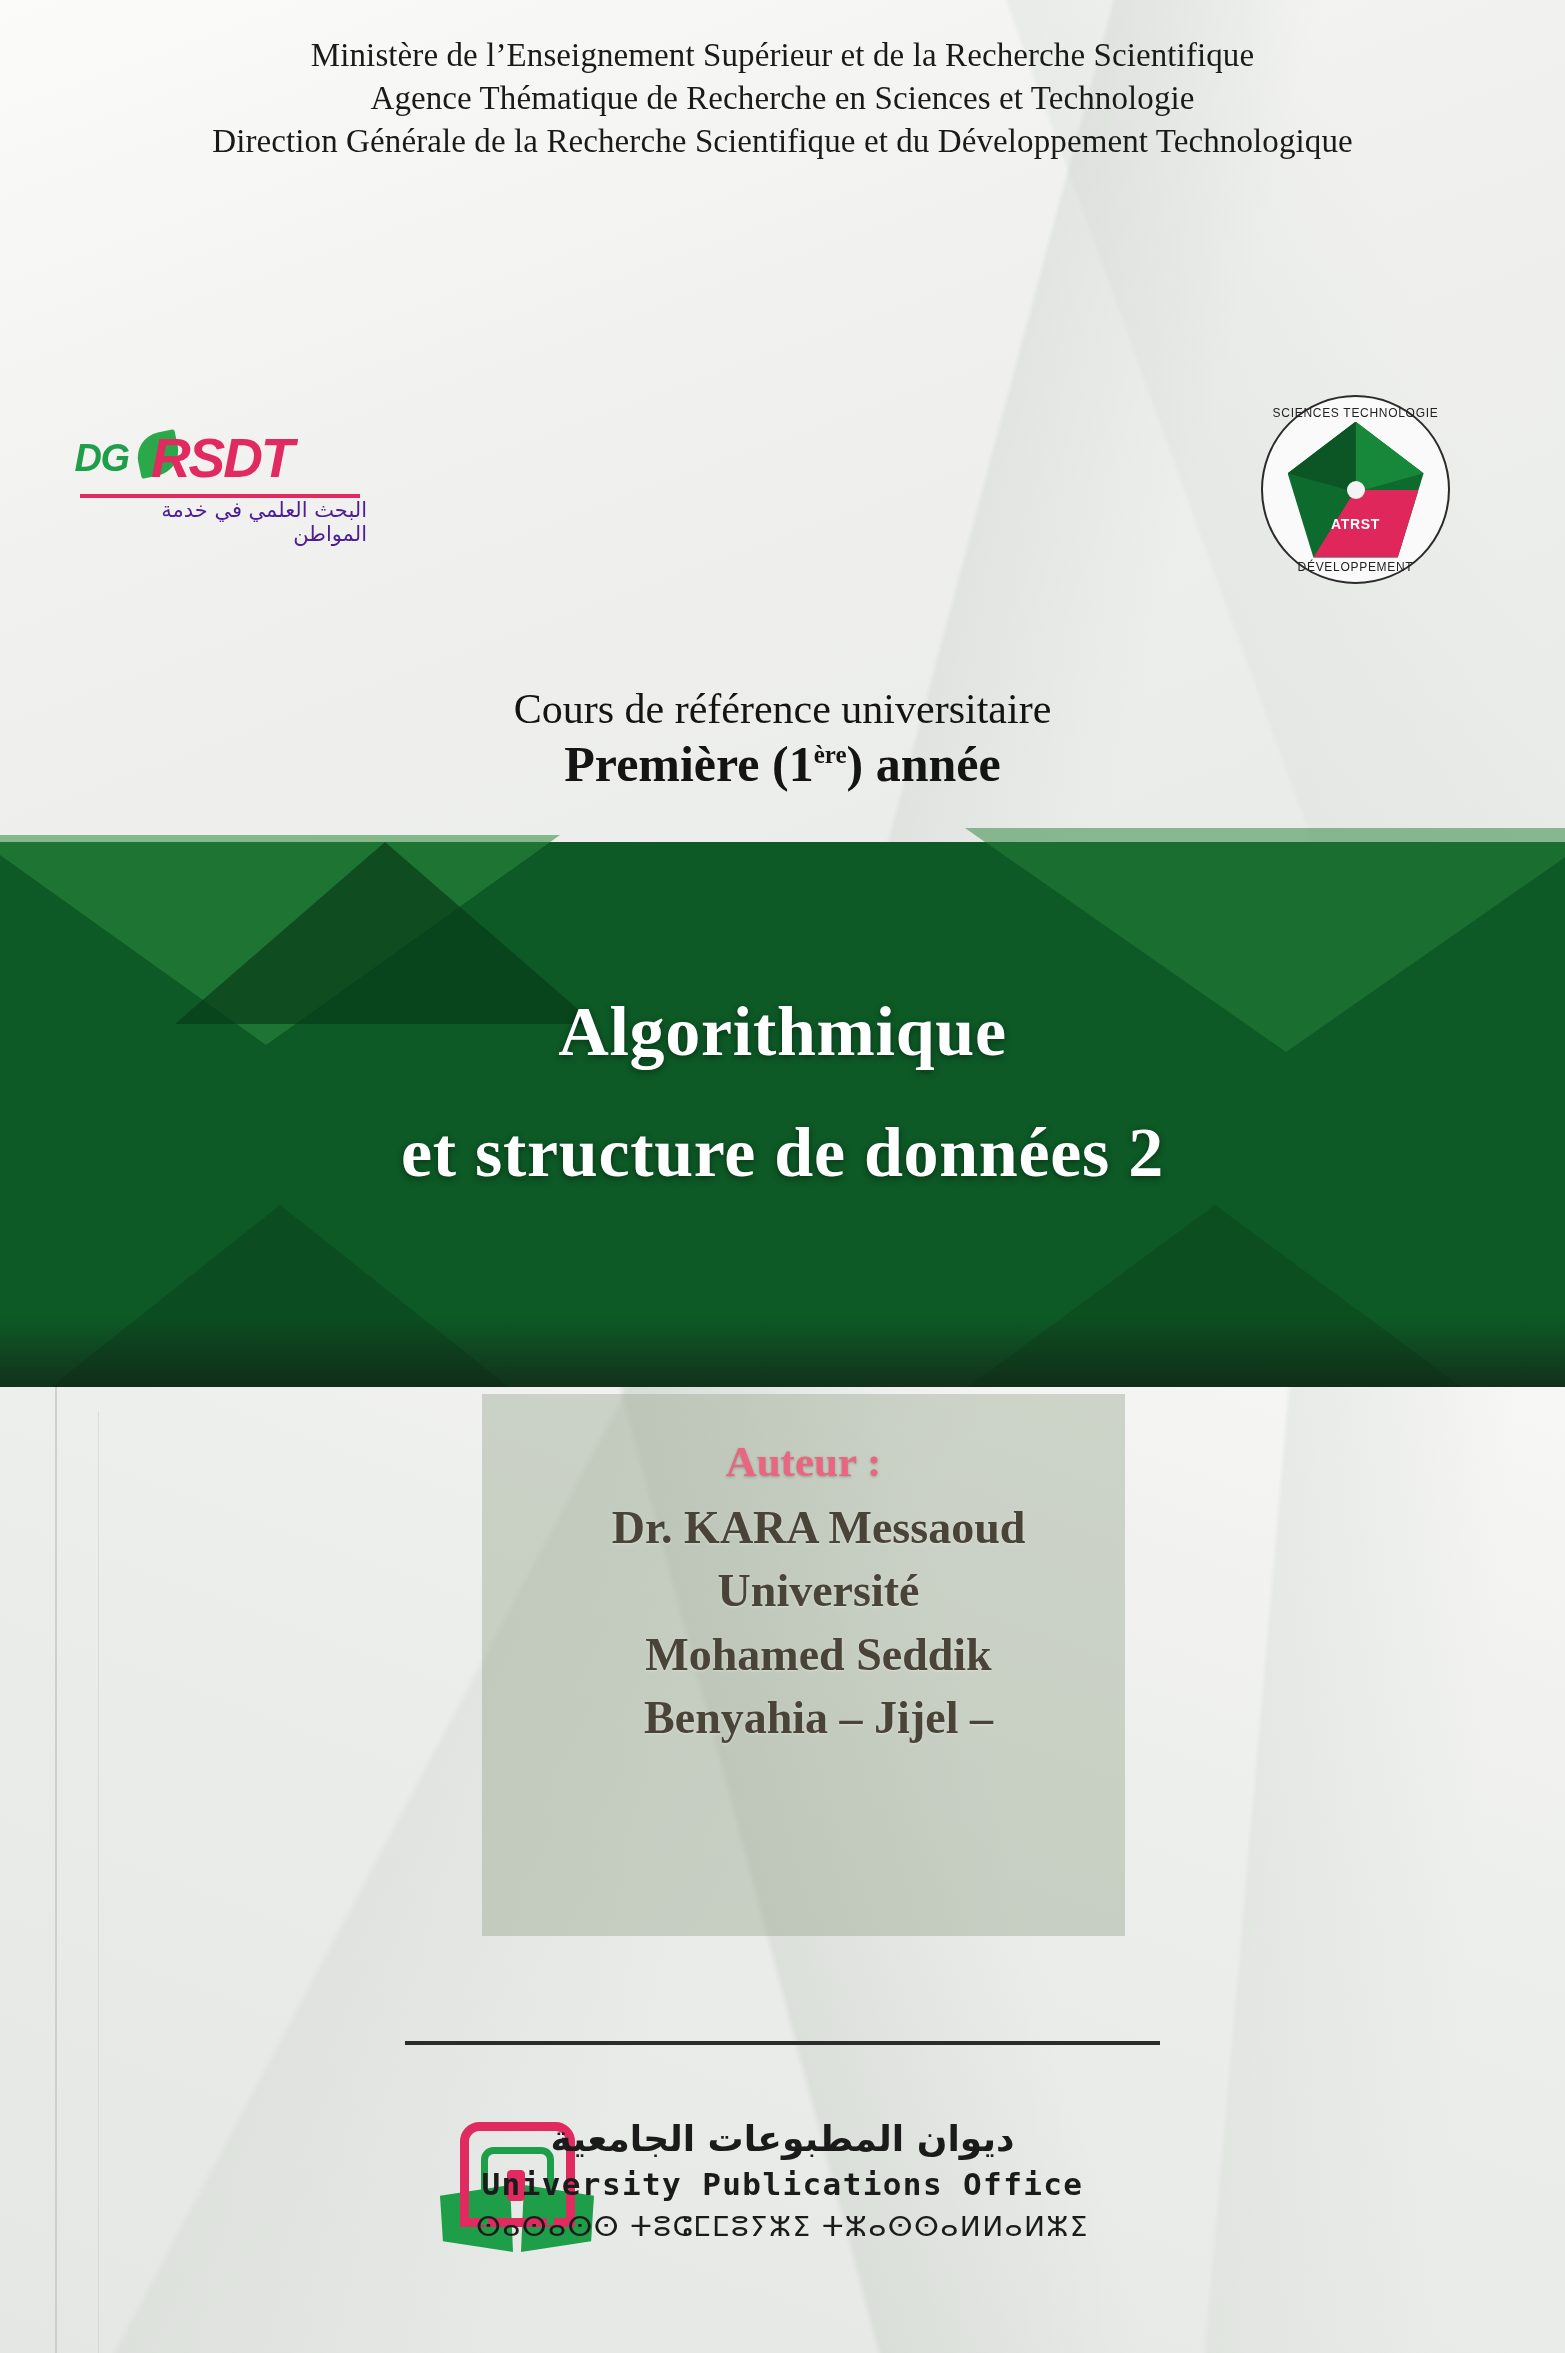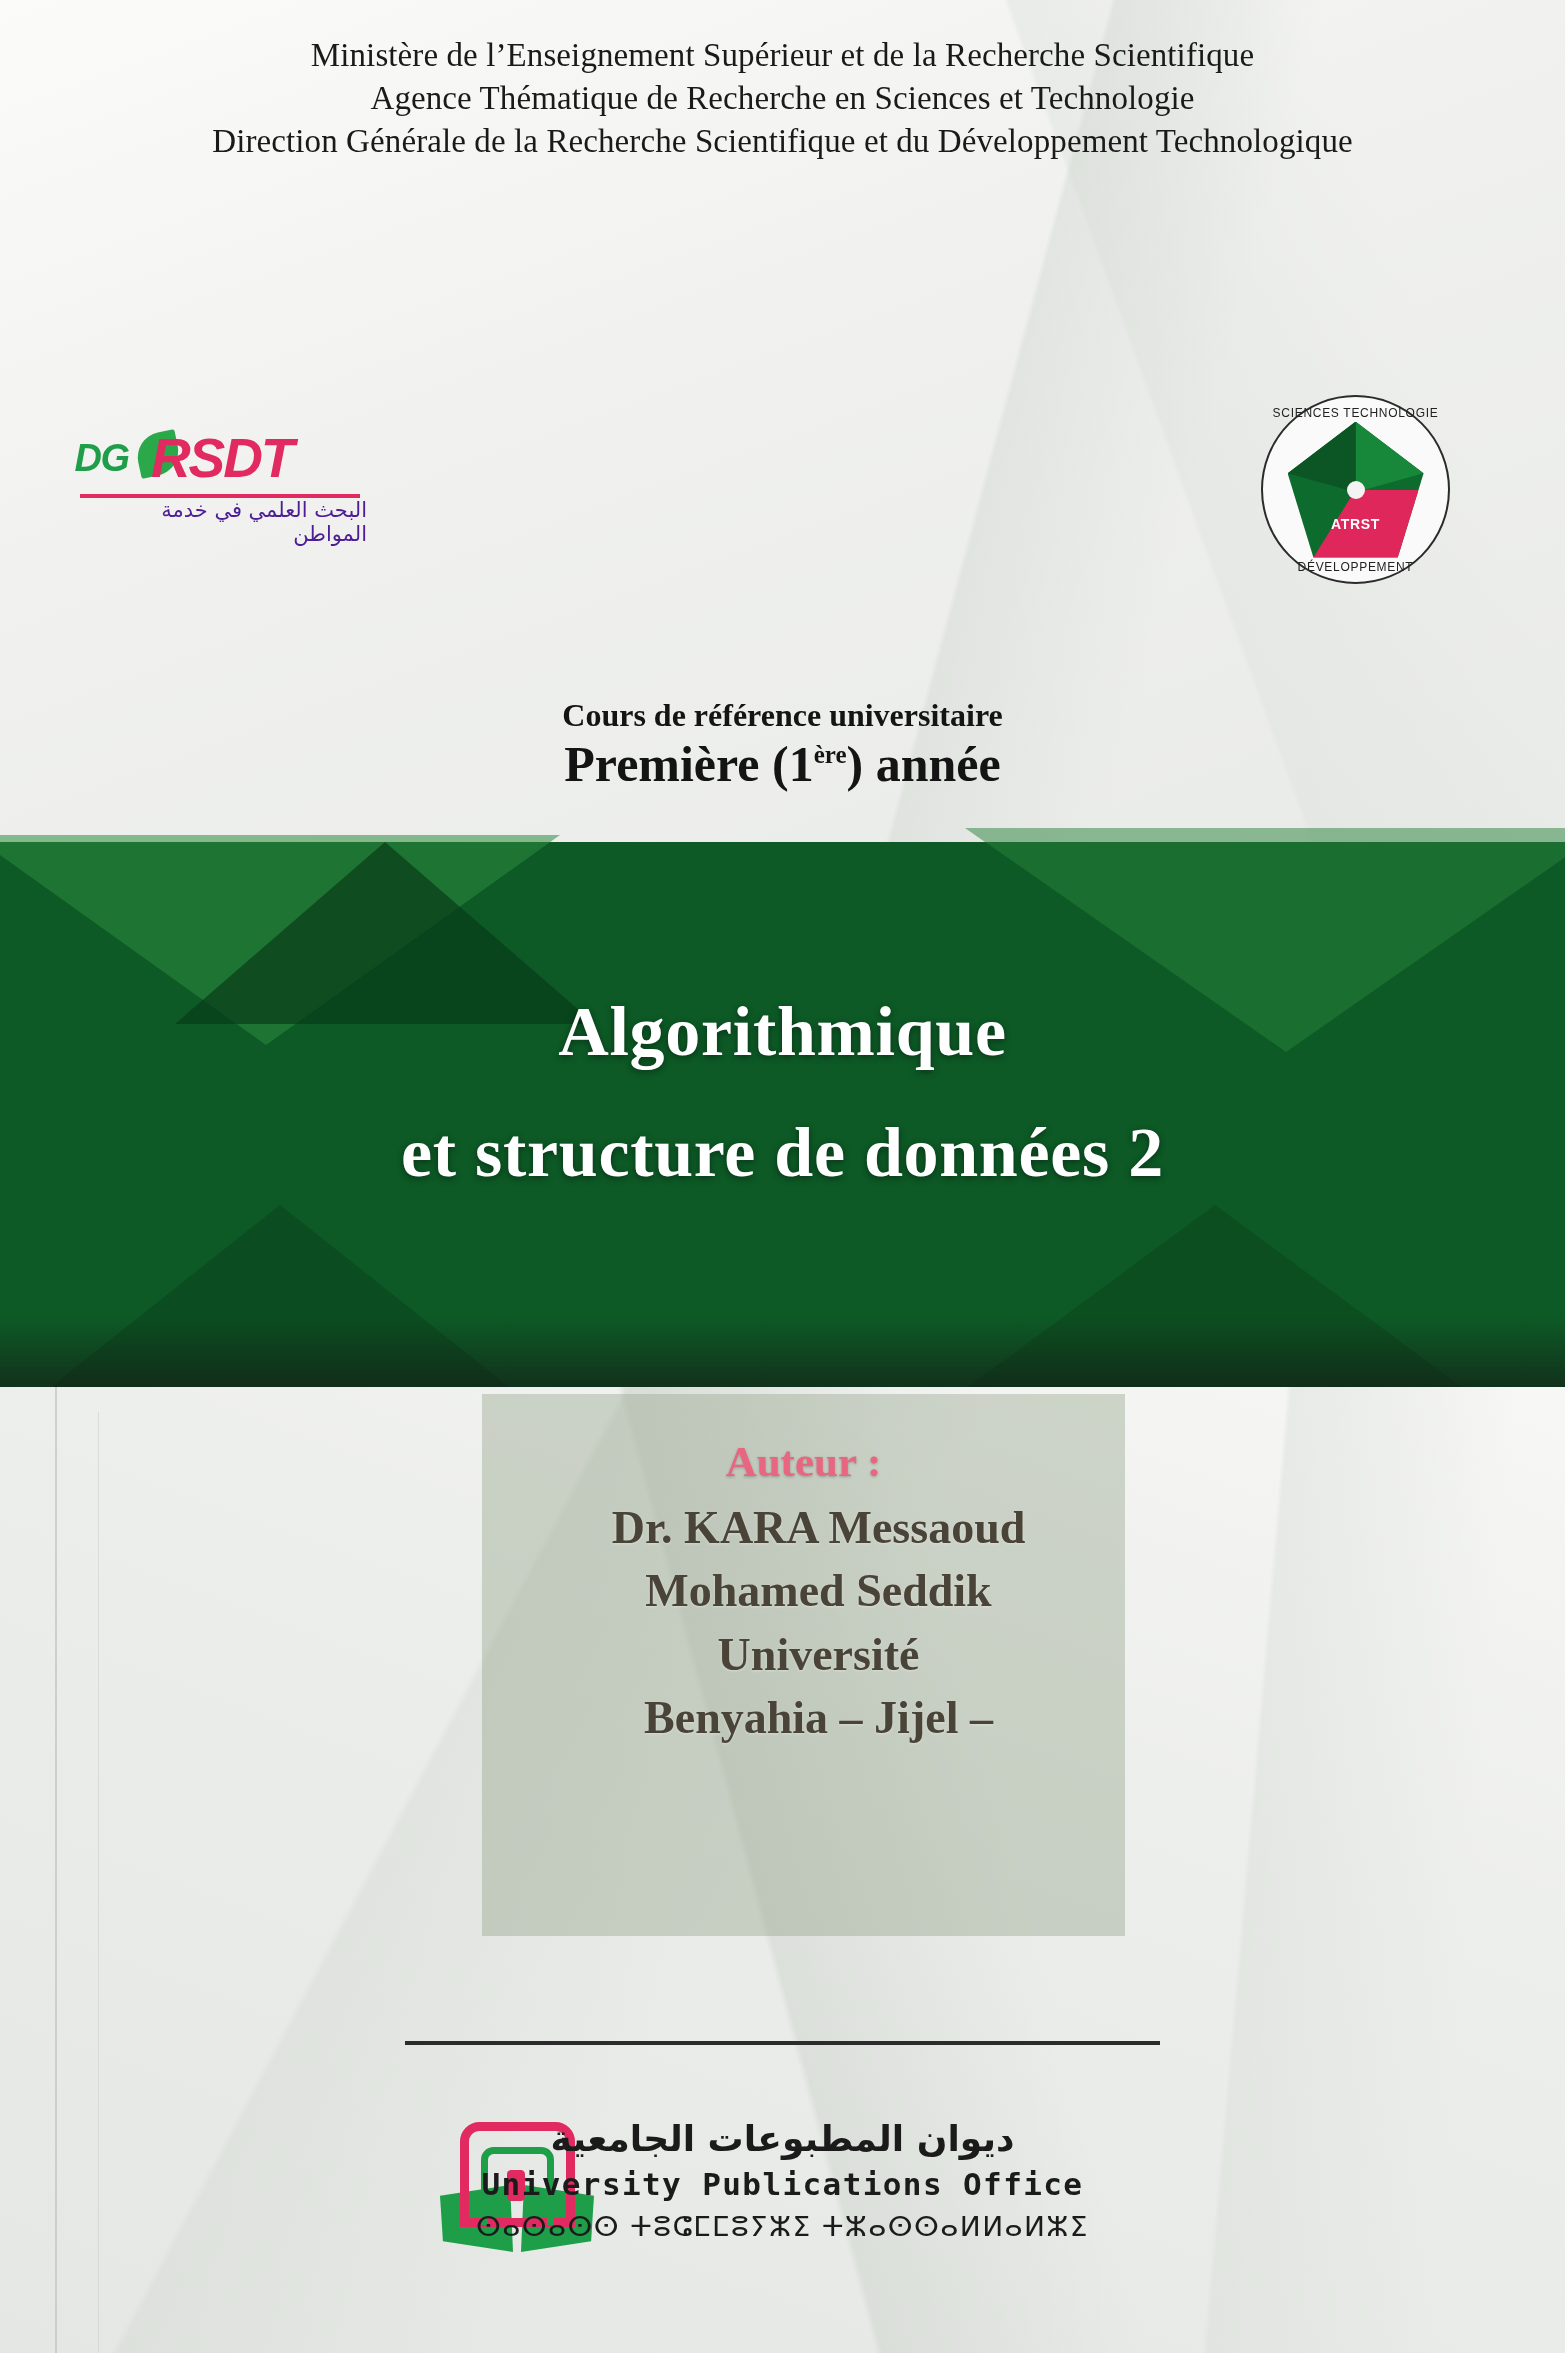--- a/index.html
+++ b/index.html
@@ -223,24 +223,23 @@
 
   
   .course {
     position: absolute;
     left: 0; top: 685px; width: 1565px;
     text-align: center;
     color: #141414;
   }
   .course .line1 {
     font-family: "Liberation Serif", serif;
-    font-weight: bold;
-    font-size: 32px;
+    font-weight: normal;
+    font-size: 42px;
     line-height: 1.18;
-    margin-top: 12px;
   }
   .course .line2 {
     font-family: "Liberation Serif", serif;
     font-weight: bold;
     font-size: 50px;
     line-height: 1.18;
   }
   .course .line2 sup {
     font-size: 25px;
   }
@@ -431,22 +430,22 @@
 
   <div class="title">
     <div class="t1">Algorithmique</div>
     <div class="t2">et structure de données 2</div>
   </div>
 
   <div class="author-box">
     <div class="author-label">Auteur :</div>
     <div class="author-name">
       <div>Dr. KARA Messaoud</div>
+      <div>Université</div>
       <div>Mohamed Seddik</div>
-      <div>Université</div>
       <div>Benyahia – Jijel –</div>
     </div>
   </div>
 
   <div class="divider"></div>
 
   <div class="pub-logo">
     <div class="book-l"></div>
     <div class="book-r"></div>
     <div class="arch"></div>

